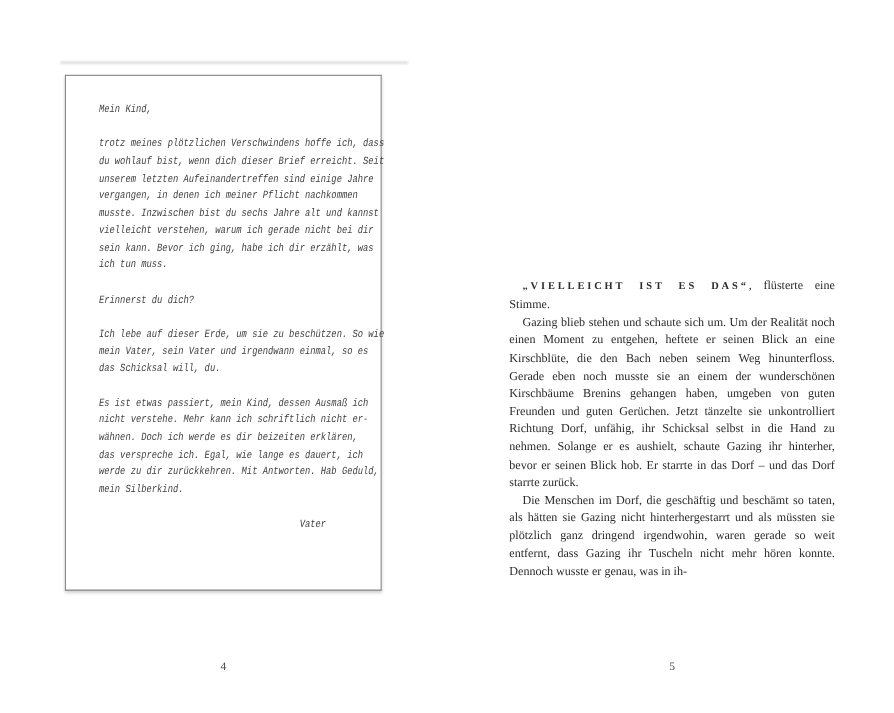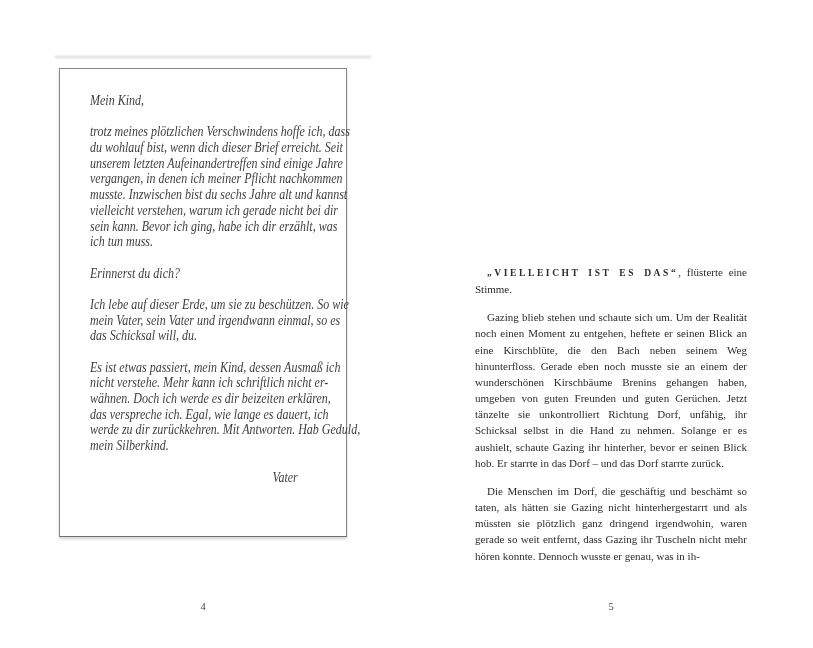--- a/index.html
+++ b/index.html
@@ -24,38 +24,38 @@
     border:1px solid var(--frame-border);
     border-bottom-color:#6f6f6f;
     box-shadow:0 2px 3px rgba(0,0,0,.18);
   }
   .letter-top-shadow{
     position:absolute;left:-5px;top:-13px;width:316px;height:2px;
     background:rgba(120,120,120,.30);filter:blur(1.2px);
   }
   .letter-body{
     position:absolute;left:30px;top:24px;right:8px;
-    font-family:Liberation Serif, serif;font-style:italic;
-    font-size:15px;line-height:15.7px;color:var(--letter-ink);
+    font-family:Liberation Mono, monospace;font-style:italic;
+    font-size:10px;line-height:15.7px;color:var(--letter-ink);
   }
   .letter-line{
     white-space:nowrap;height:15.7px;
     transform:scaleX(.8);transform-origin:0 50%;
   }
   .letter-line.sig{padding-left:228px;}
   .letter-line.blank{}
 
   
   .text-col{
     position:absolute;left:463px;top:252px;width:296px;
     text-align:justify;color:var(--ink);
     font-size:11px;line-height:16.15px;
     hyphens:auto;-webkit-hyphens:auto;
   }
-  .para{margin:12px;text-indent:12px;}
+  .para{margin:0;text-indent:12px;}
   .lede{
     font-weight:700;font-size:9.5px;letter-spacing:2.6px;
   }
 
   
   .page-number{
     position:absolute;top:601px;font-size:10.5px;color:var(--page-number);
     text-align:center;
   }
   .pn-left{left:59px;width:288px;}

